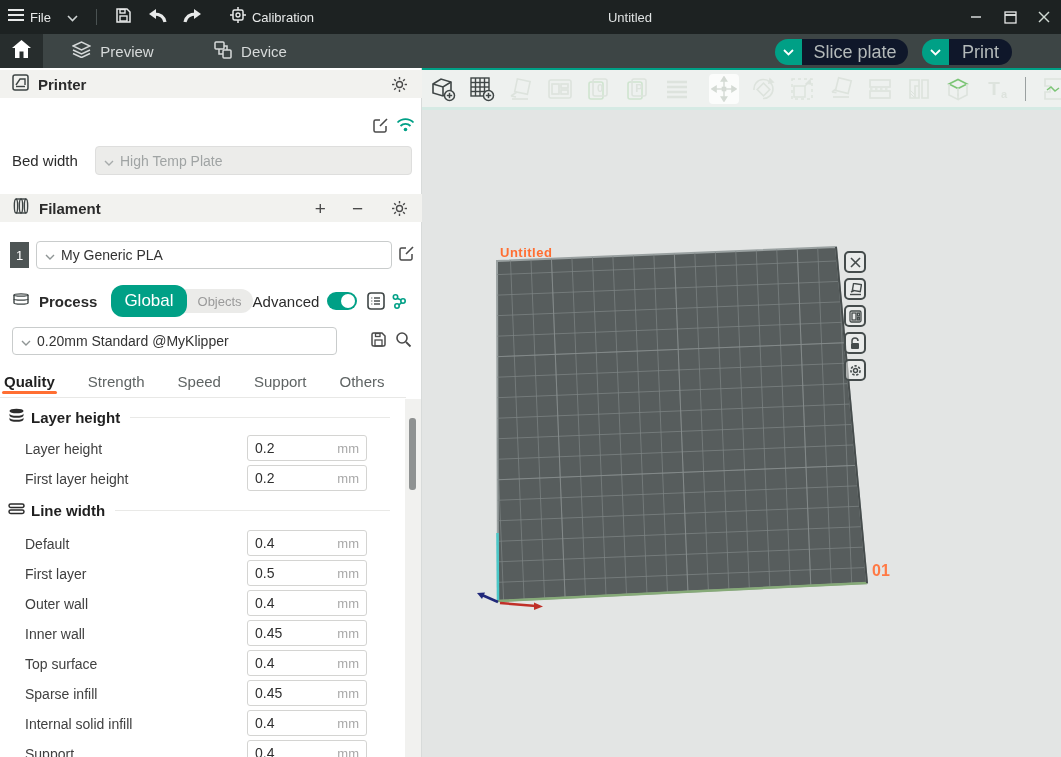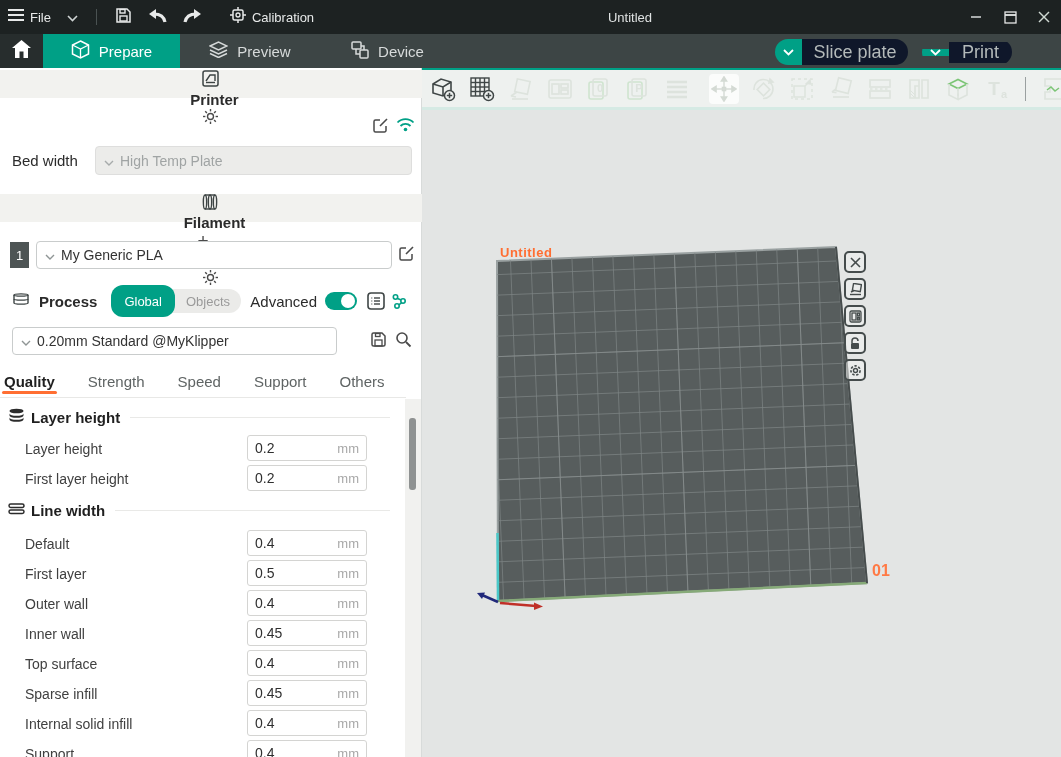--- a/index.html
+++ b/index.html
@@ -22,29 +22,29 @@
   .tab{display:flex;align-items:center;justify-content:center;gap:9px;color:#d7dada;font-size:15px;}
   .tab.active{background:#00a086;color:#fff;}
   .tab-prepare{width:137px;}
   .tab-preview{width:140px;}
   .tab-device{width:135px;}
   .tab-project{width:125px;}
   .split-btn{position:absolute;top:5px;height:26px;display:flex;border-radius:14px;overflow:hidden;}
   .split-chevron{width:27px;background:#00a086;display:flex;align-items:center;justify-content:center;}
   .split-label{background:#0f172a;color:#b4baba;font-size:18px;display:flex;align-items:center;justify-content:center;padding:0 7px;}
   .slice-btn{left:775px;width:133px;}
-  .print-btn{left:922px;width:90px;align-items:center;}
+  .print-btn{left:922px;width:90px;}
   .slice-btn .split-label,.print-btn .split-label{flex:1;}
 
   
   .accent-line{position:absolute;left:0;top:68px;width:1061px;height:2px;background:#00a086;}
 
   
   .sidebar{position:absolute;left:0;top:68px;width:422px;height:689px;background:#fff;border-right:1px solid #d8dbda;}
-  .sec-header{position:absolute;left:0;width:422px;height:28px;background:#f2f2ef;display:flex;align-items:center;padding:0 14px 0 12px;flex-direction:column;}
+  .sec-header{position:absolute;left:0;width:422px;height:28px;background:#f2f2ef;display:flex;align-items:center;padding:0 14px 0 12px;}
   .sec-title{font-size:15px;font-weight:600;color:#2b2b2b;margin-left:9px;flex:0 0 auto;}
   .sec-spacer{flex:1;}
   .hdr-printer{top:2px;}
   .hdr-filament{top:126px;}
   .combo{position:absolute;height:28px;border:1px solid #c9cccc;border-radius:4px;background:#fff;display:flex;align-items:center;padding:0 8px;gap:6px;}
   .combo .combo-text{font-size:14px;color:#333;white-space:nowrap;overflow:hidden;}
   .combo.disabled{background:#ececea;border-color:#dededd;}
   .combo.disabled .combo-text{color:#a0a4a4;}
   .printer-combo{left:12px;top:45px;width:355px;}
   .bed-row-label{position:absolute;left:12px;top:78px;height:29px;display:flex;align-items:center;font-size:15px;color:#2b2b2b;}
@@ -52,21 +52,21 @@
   .icon-btn{display:flex;align-items:center;justify-content:center;}
   .edit-icon-1{position:absolute;left:372px;top:49px;}
   .wifi-icon{position:absolute;left:396px;top:49px;}
   .plusminus{font-size:19px;color:#4a4a4a;line-height:1;padding:0 6px;}
   .fil-badge{position:absolute;left:10px;top:174px;width:19px;height:26px;background:#4d5454;color:#fff;font-size:13px;display:flex;align-items:center;justify-content:center;}
   .fil-combo{left:36px;top:173px;width:356px;}
   .edit-icon-2{position:absolute;left:398px;top:177px;}
 
   .process-row{position:absolute;left:0;top:218px;width:422px;height:30px;display:flex;align-items:center;padding:0 14px 0 12px;}
   .scope-pill{display:flex;align-items:center;background:#ebebe9;border-radius:12px;height:24px;margin-left:14px;}
-  .scope-global{background:#00a086;border-radius:12px;height:24px;display:flex;align-items:center;padding:16px 13px;color:#fff;font-size:13px;}
+  .scope-global{background:#00a086;border-radius:12px;height:24px;display:flex;align-items:center;padding:16px 13px;color:#fff;font-size:17px;}
   .scope-objects{padding:0 11px;color:#9a9a9a;font-size:13px;}
   .advanced-label{font-size:15px;color:#2b2b2b;margin-left:auto;margin-right:8px;}
   .toggle{width:32px;height:18px;border-radius:9px;background:#00a086;position:relative;}
   .toggle .knob{position:absolute;right:2px;top:2px;width:14px;height:14px;border-radius:50%;background:#fff;}
   .proc-combo{left:12px;top:259px;width:325px;}
   .save-icon-btn{position:absolute;left:370px;top:263px;}
   .search-icon-btn{position:absolute;left:395px;top:263px;}
   .list-btn{margin-left:10px;}
   .params-btn{margin-left:6px;}
 
@@ -191,29 +191,20 @@
     </div>
   </div>
 
   <div class="tabbar">
     <div class="home-btn">
       <span>
         <svg width="19" height="18" viewBox="0 0 19 18">
             <path d="M9.5 0 L19 8 H16 V18 H11.5 V11.5 H7.5 V18 H3 V8 H0 Z" fill="#fff"></path>
           </svg>
       </span>
-    </div>
-    <div class="tab tab-prepare active">
-      <span>
-        <svg width="19" height="19" viewBox="0 0 19 19">
-            <path d="M9.5 1 L17.5 5 V14 L9.5 18 L1.5 14 V5 Z" fill="none" stroke="#fff" stroke-width="1.5"></path>
-            <path d="M1.5 5 L9.5 9 L17.5 5 M9.5 9 V18" fill="none" stroke="#fff" stroke-width="1.3"></path>
-          </svg>
-      </span>
-      <span>Prepare</span>
     </div>
     <div class="tab tab-preview">
       <span>
         <svg width="19" height="17" viewBox="0 0 19 17">
             <g fill="none" stroke="#d7dada" stroke-width="1.5">
               <path d="M1 5 L9.5 1 L18 5 L9.5 9 Z"></path>
               <path d="M1 9 L9.5 13 L18 9"></path>
               <path d="M1 12.5 L9.5 16.5 L18 12.5"></path>
             </g>
           </svg>

